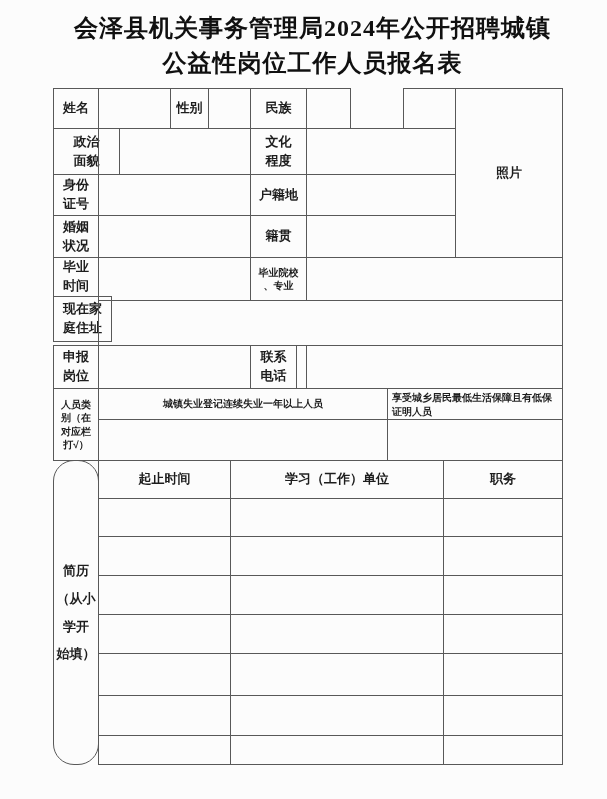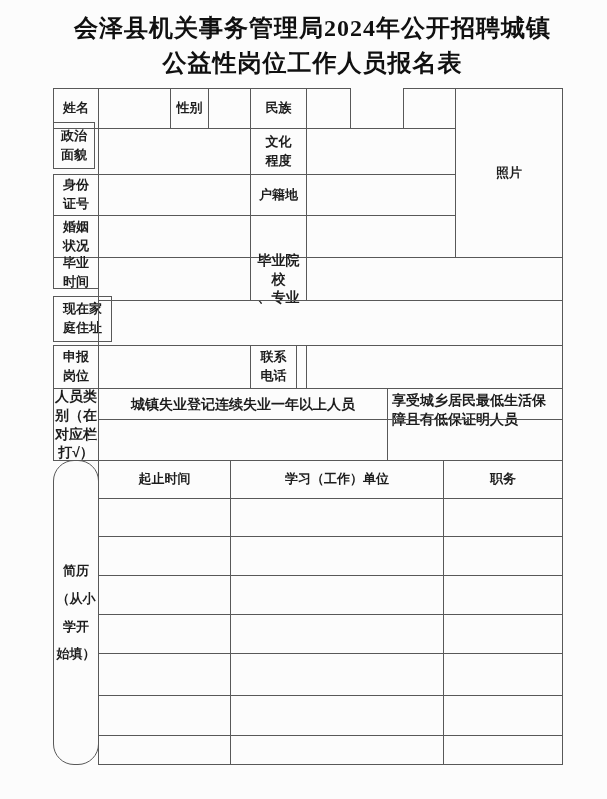--- a/index.html
+++ b/index.html
@@ -29,21 +29,21 @@
     display:flex;
     align-items:center;
     justify-content:center;
     text-align:center;
     font-weight:700;
     font-size:13px;
     line-height:1.45;
     white-space:pre-line;
     background:transparent;
   }
-  .cell.small { font-size:14px; line-height:1.35; }
+  .cell.small { font-size:10px; line-height:1.35; }
   .cell.leftal {
     justify-content:flex-start;
     text-align:left;
     align-items:flex-start;
     padding:2px 4px;
   }
   .cell.resume-label { line-height:2.15;border-radius:21px; }
 </style>
 </head>
 <body>
@@ -57,39 +57,40 @@
 
   <div class="cell" style="left:53px;top:88px;width:46px;height:41px">姓名</div>
   <div class="cell" style="left:98px;top:88px;width:73px;height:41px"></div>
   <div class="cell" style="left:170px;top:88px;width:39px;height:41px">性别</div>
   <div class="cell" style="left:208px;top:88px;width:43px;height:41px"></div>
   <div class="cell" style="left:250px;top:88px;width:57px;height:41px">民族</div>
   <div class="cell" style="left:306px;top:88px;width:45px;height:41px"></div>
   <div class="cell" style="left:403px;top:88px;width:53px;height:41px"></div>
   <div class="cell" style="left:455px;top:88px;width:108px;height:170px">照片</div>
 
-  <div class="cell" style="left:53px;top:122px;width:42px;height:47px">政治
+  <div class="cell" style="left:53px;top:128px;width:67px;height:47px">政治
 面貌</div>
   <div class="cell" style="left:98px;top:128px;width:153px;height:47px"></div>
   <div class="cell" style="left:250px;top:128px;width:57px;height:47px">文化
 程度</div>
   <div class="cell" style="left:306px;top:128px;width:150px;height:47px"></div>
 
   <div class="cell" style="left:53px;top:174px;width:46px;height:42px">身份
 证号</div>
   <div class="cell" style="left:98px;top:174px;width:153px;height:42px"></div>
   <div class="cell" style="left:250px;top:174px;width:57px;height:42px">户籍地</div>
   <div class="cell" style="left:306px;top:174px;width:150px;height:42px"></div>
 
   <div class="cell" style="left:53px;top:215px;width:46px;height:43px">婚姻
 状况</div>
   <div class="cell" style="left:98px;top:215px;width:153px;height:43px"></div>
+  <div class="cell" style="left:250px;top:215px;width:57px;height:43px">籍贯</div>
   <div class="cell" style="left:306px;top:215px;width:150px;height:43px"></div>
 
-  <div class="cell" style="left:53px;top:257px;width:46px;height:32px">毕业
+  <div class="cell" style="left:53px;top:257px;width:46px;height:40px">毕业
 时间</div>
   <div class="cell" style="left:98px;top:257px;width:153px;height:44px"></div>
   <div class="cell small" style="left:250px;top:257px;width:57px;height:44px">毕业院校
 、专业</div>
   <div class="cell" style="left:306px;top:257px;width:257px;height:44px"></div>
 
   <div class="cell" style="left:53px;top:296px;width:59px;height:46px">现在家
 庭住址</div>
   <div class="cell" style="left:98px;top:300px;width:465px;height:46px"></div>
 

